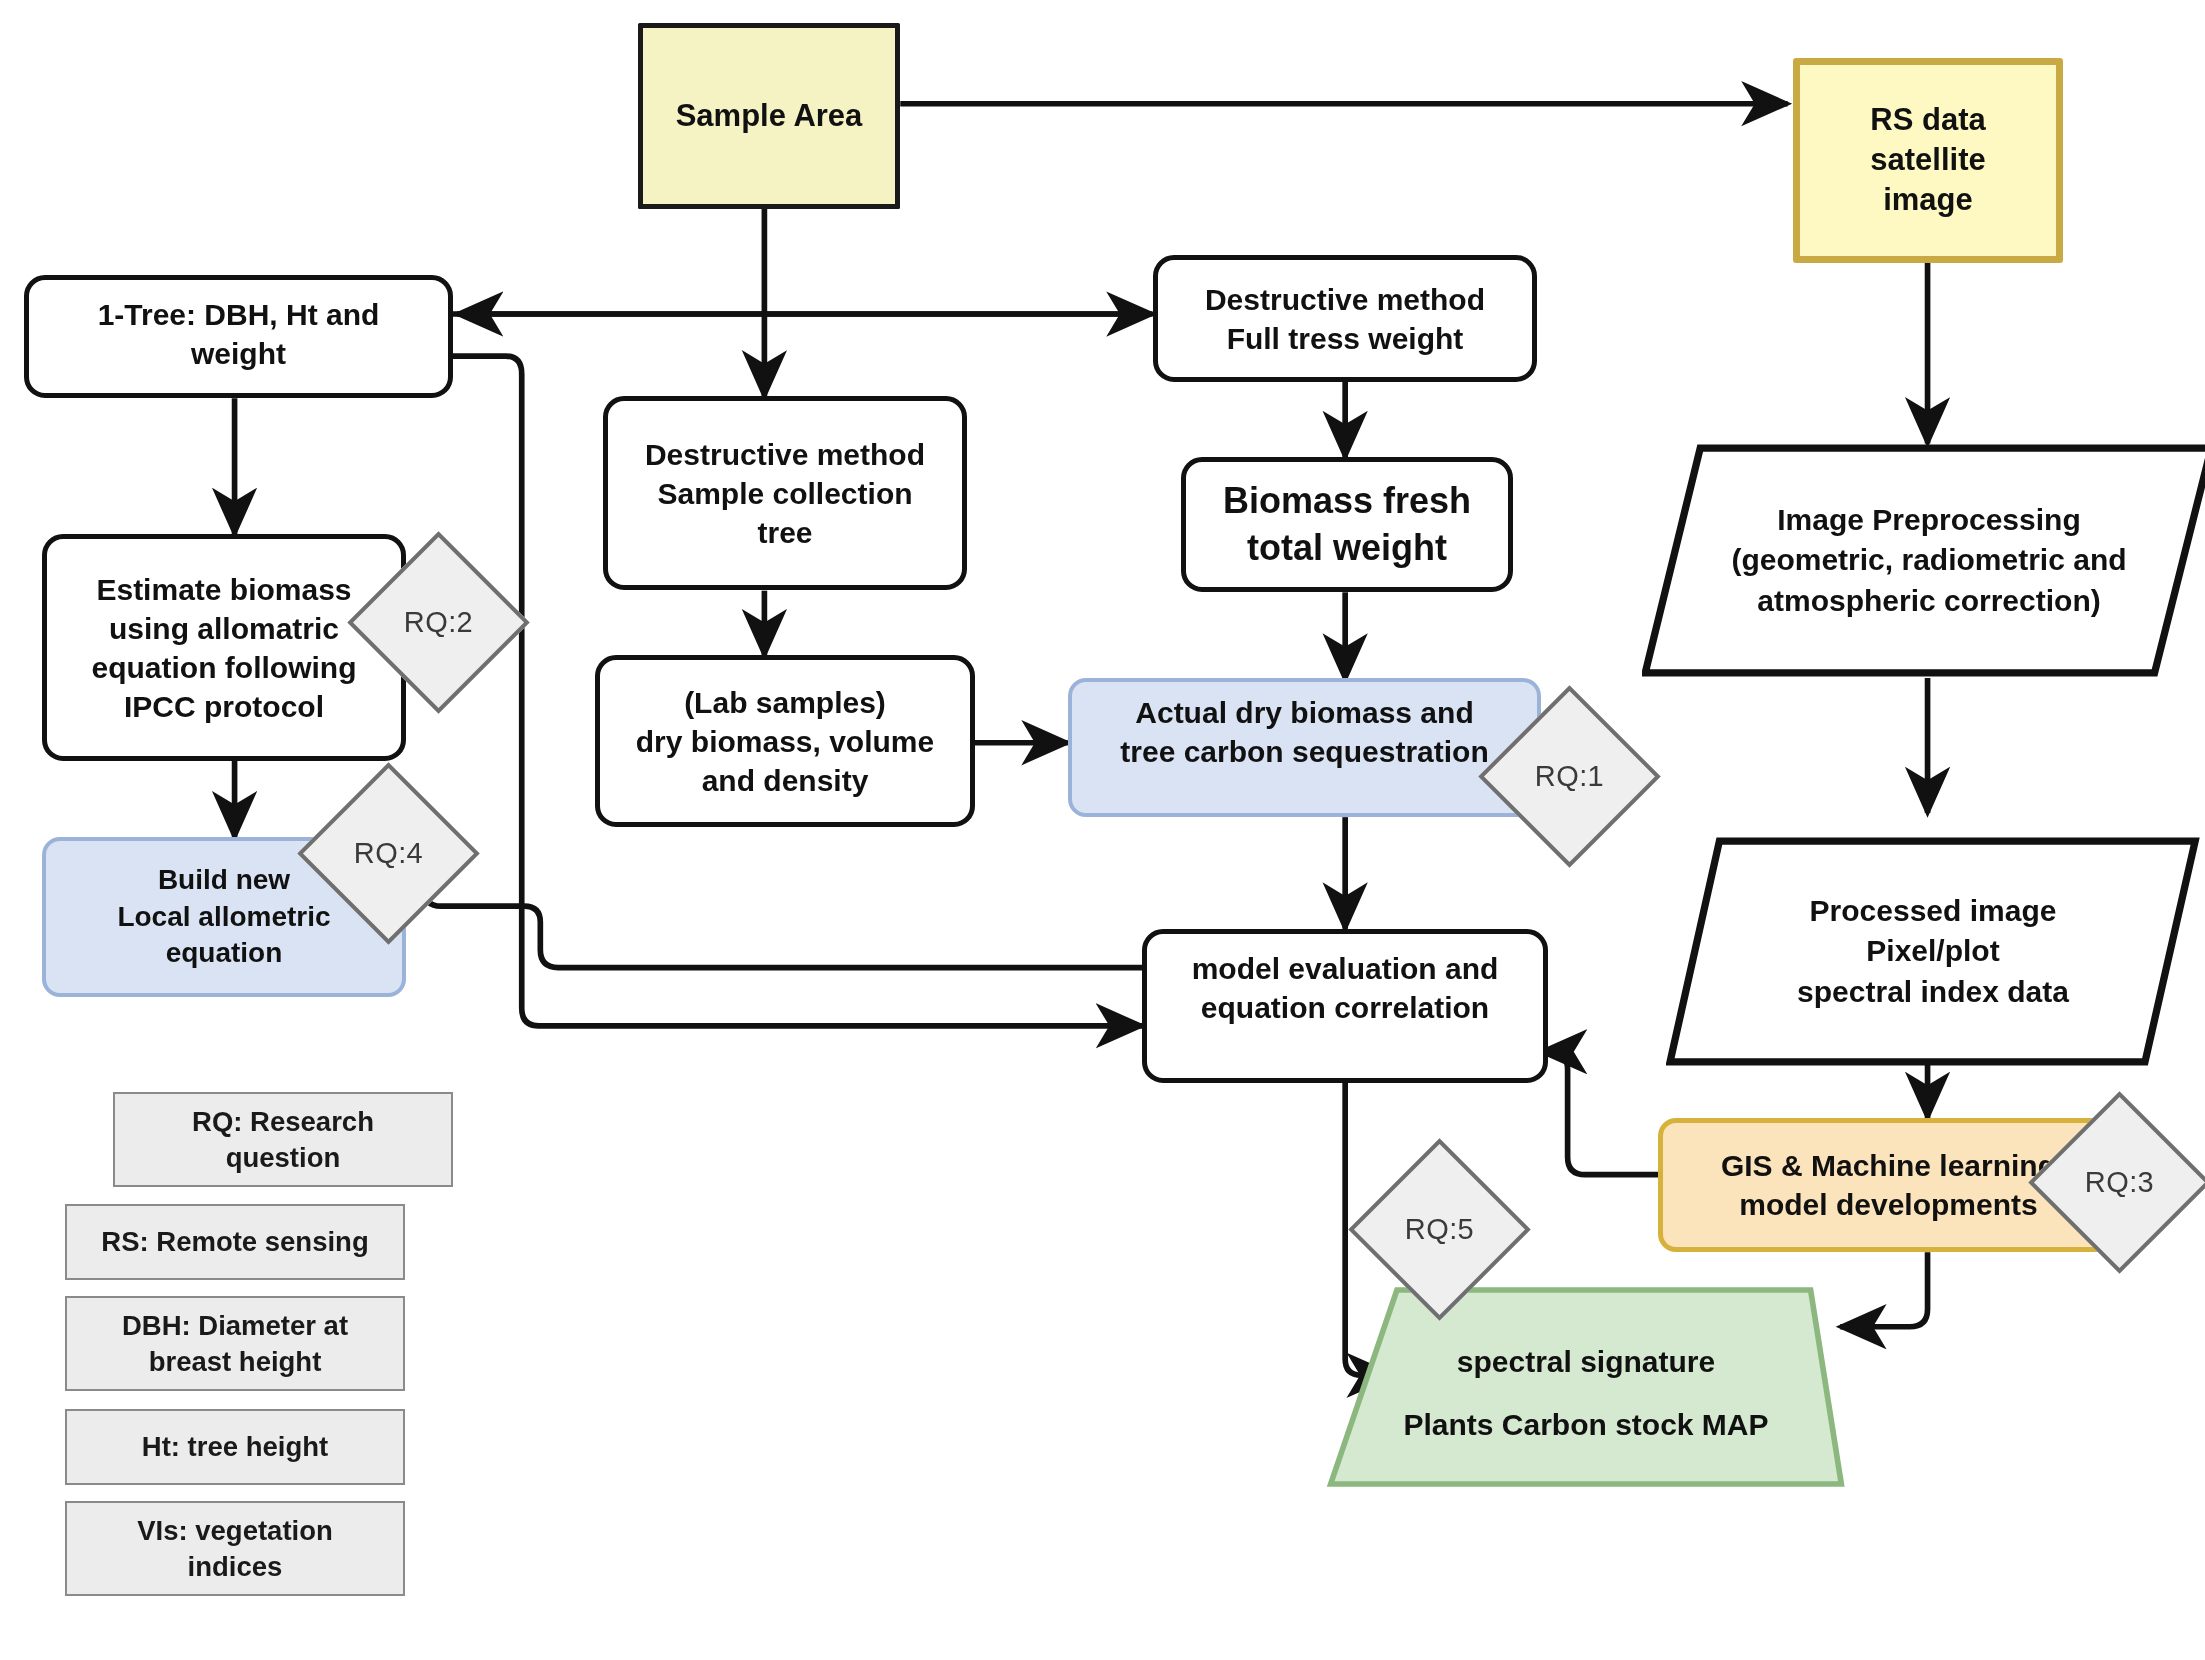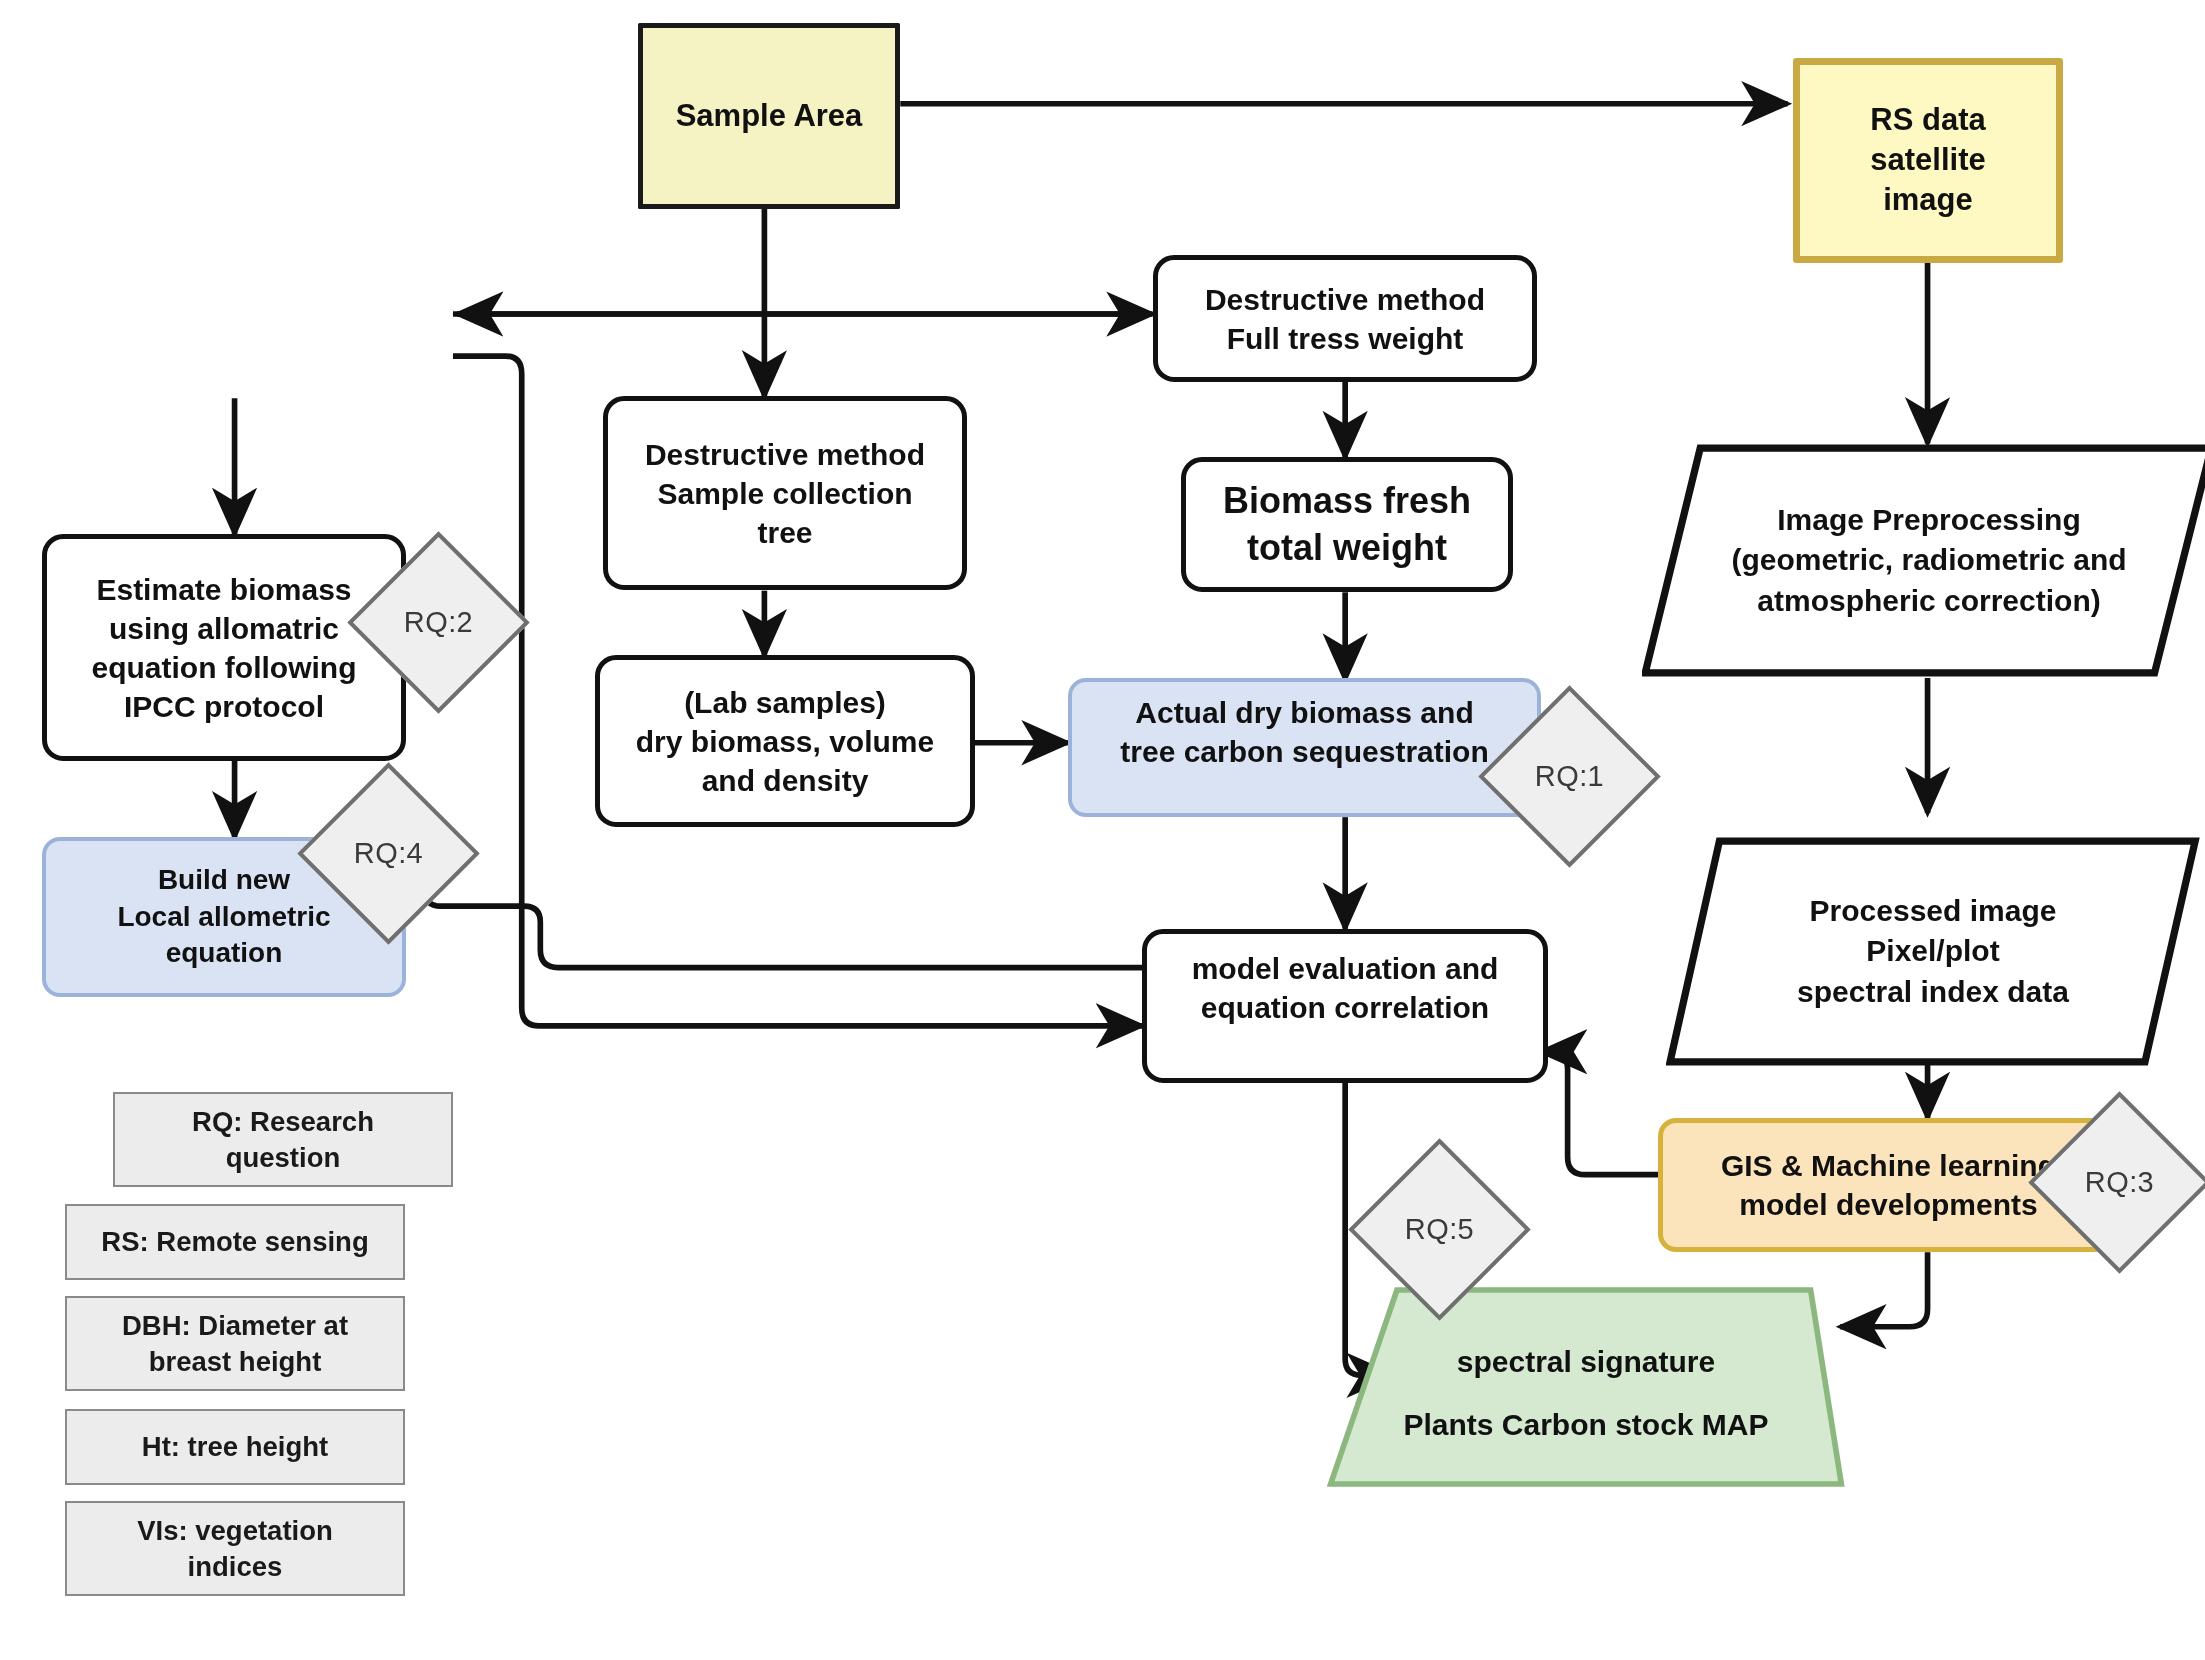--- a/index.html
+++ b/index.html
@@ -148,20 +148,22 @@
       <path d="M1663,1338 V1680 Q1663,1700 1683,1700 L1722,1700"></path>
     </g>
   </svg>
 
   <div class="node rect-sharp" style="left:638px; top:22.7px; width:262px; height:186px; background:#f5f2c4; font-size:31px;">Sample Area</div>
 
   <div class="node" style="left:1793px; top:14.6px; width:270px; height:205px; background:#fef9c3; border:7.3px solid #c8a943; border-radius:3.2px; font-size:31px;margin-top:43px;">RS data
 satellite
 image</div>
 
+  <div class="node rect-round" style="left:24px; top:275px; width:429px; height:123px; font-size:30px; align-items:flex-start; padding-top:14.6px;">1-Tree: DBH, Ht and
+weight</div>
 
   <div class="node rect-round" style="left:603px; top:396px; width:364px; height:194px; font-size:30px;">Destructive method
 Sample collection
 tree</div>
 
   <div class="node rect-round" style="left:1153px; top:255px; width:384px; height:127px; font-size:30px;">Destructive method
 Full tress weight</div>
 
   <div class="node rect-round" style="left:1181px; top:457px; width:332px; height:135px; font-size:36px;">Biomass fresh
 total weight</div>

